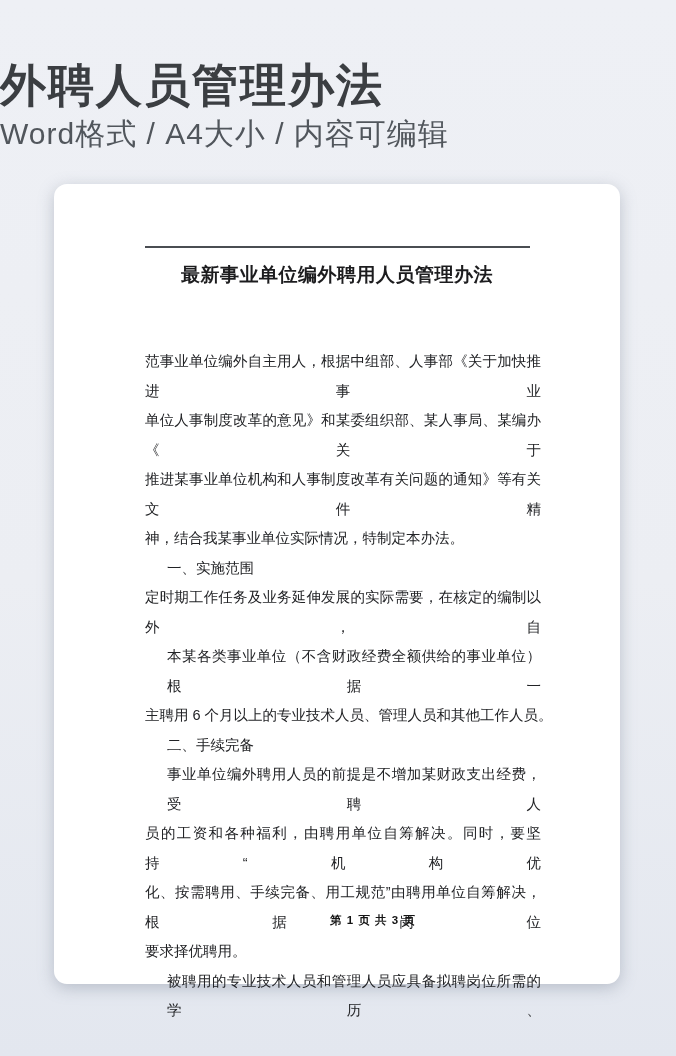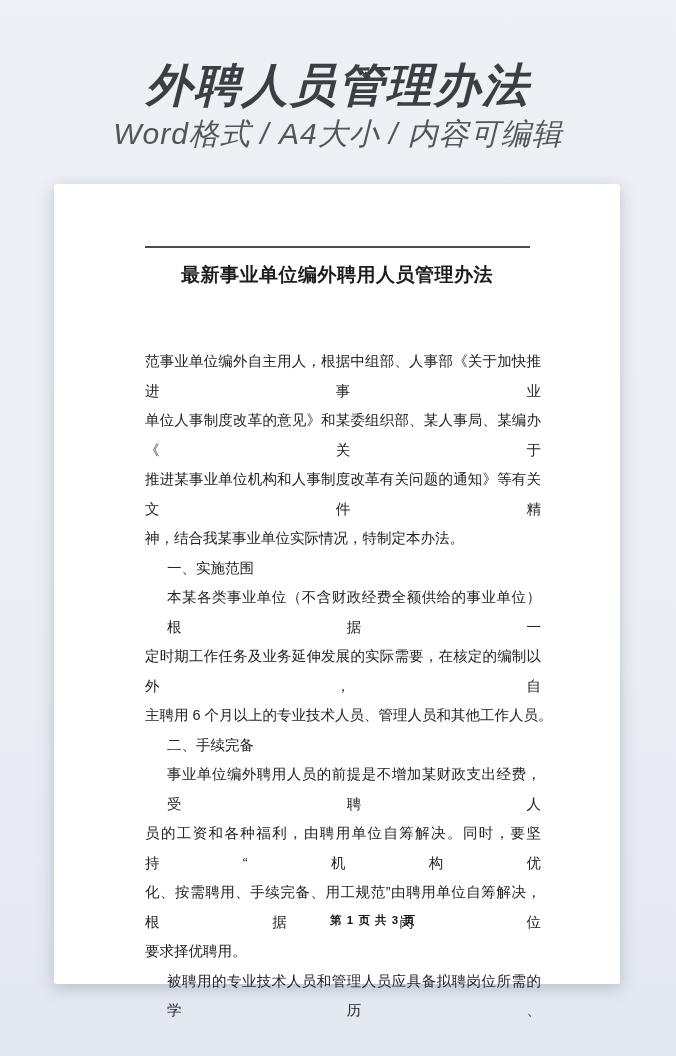--- a/index.html
+++ b/index.html
@@ -13,22 +13,20 @@
   body {
     background: linear-gradient(180deg, #eef0f5 0%, #eceef3 55%, #e3e7ef 100%);
     position: relative;
   }
 
   
   .banner {
     position: absolute;
     top: 0; left: 0;
     width: 100%;
-    text-align: center;
-    font-style: italic;
   }
   .banner-title {
     margin: 0;
     padding-top: 60px;
     font-size: 46px;
     line-height: 50px;
     font-weight: 800;
     color: #3b3e42;
     letter-spacing: 2px;
   }
@@ -42,21 +40,21 @@
   }
 
   
   .doc-page {
     position: absolute;
     left: 54px;
     top: 184px;
     width: 566px;
     height: 800px;
     background: #ffffff;
-    border-radius: 3px;
+    border-radius: 13px;
     box-shadow: 0 4px 16px rgba(110, 120, 140, 0.38);
   }
   .title-rule {
     position: absolute;
     top: 62px;
     left: 91px;
     right: 90px;
     margin: 0;
     border: none;
     border-top: 2px solid #4a4d52;
@@ -118,22 +116,22 @@
 
 <div class="doc-page">
   <hr class="title-rule">
   <h2 class="doc-title">最新事业单位编外聘用人员管理办法</h2>
   <div class="doc-body" id="doc-body">
       <div class="line just">范事业单位编外自主用人，根据中组部、人事部《关于加快推进事业</div>
       <div class="line just">单位人事制度改革的意见》和某委组织部、某人事局、某编办《关于</div>
       <div class="line just">推进某事业单位机构和人事制度改革有关问题的通知》等有关文件精</div>
       <div class="line">神，结合我某事业单位实际情况，特制定本办法。</div>
       <div class="line indent">一、实施范围</div>
+      <div class="line just">定时期工作任务及业务延伸发展的实际需要，在核定的编制以外，自</div>
       <div class="line indent just">本某各类事业单位（不含财政经费全额供给的事业单位）根据一</div>
-      <div class="line just">定时期工作任务及业务延伸发展的实际需要，在核定的编制以外，自</div>
       <div class="line">主聘用 6 个月以上的专业技术人员、管理人员和其他工作人员。</div>
       <div class="line indent">二、手续完备</div>
       <div class="line indent just">事业单位编外聘用人员的前提是不增加某财政支出经费，受聘人</div>
       <div class="line just">员的工资和各种福利，由聘用单位自筹解决。同时，要坚持“机构优</div>
       <div class="line just">化、按需聘用、手续完备、用工规范”由聘用单位自筹解决，根据岗位</div>
       <div class="line">要求择优聘用。</div>
       <div class="line indent just">被聘用的专业技术人员和管理人员应具备拟聘岗位所需的学历、</div>
     </div>
   <div class="page-footer">第 1 页 共 3 页</div>
 </div>

